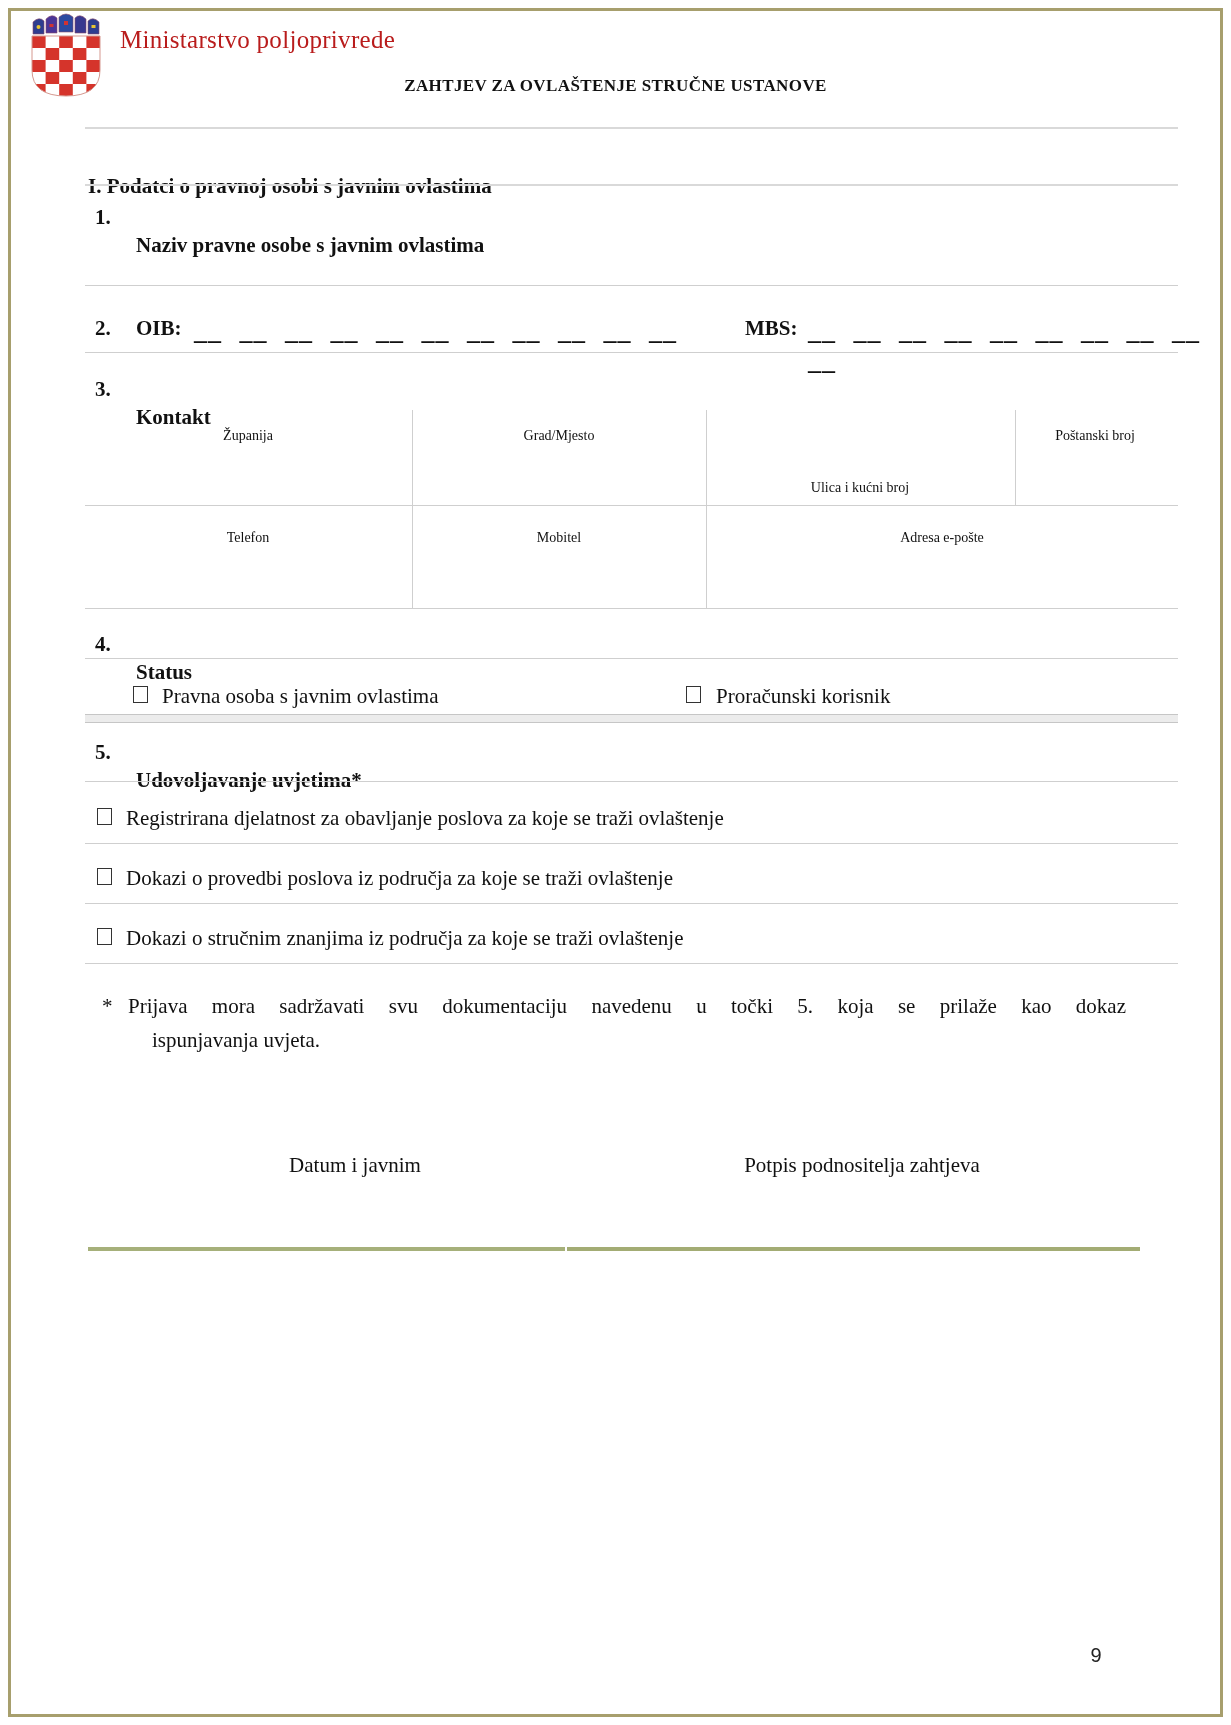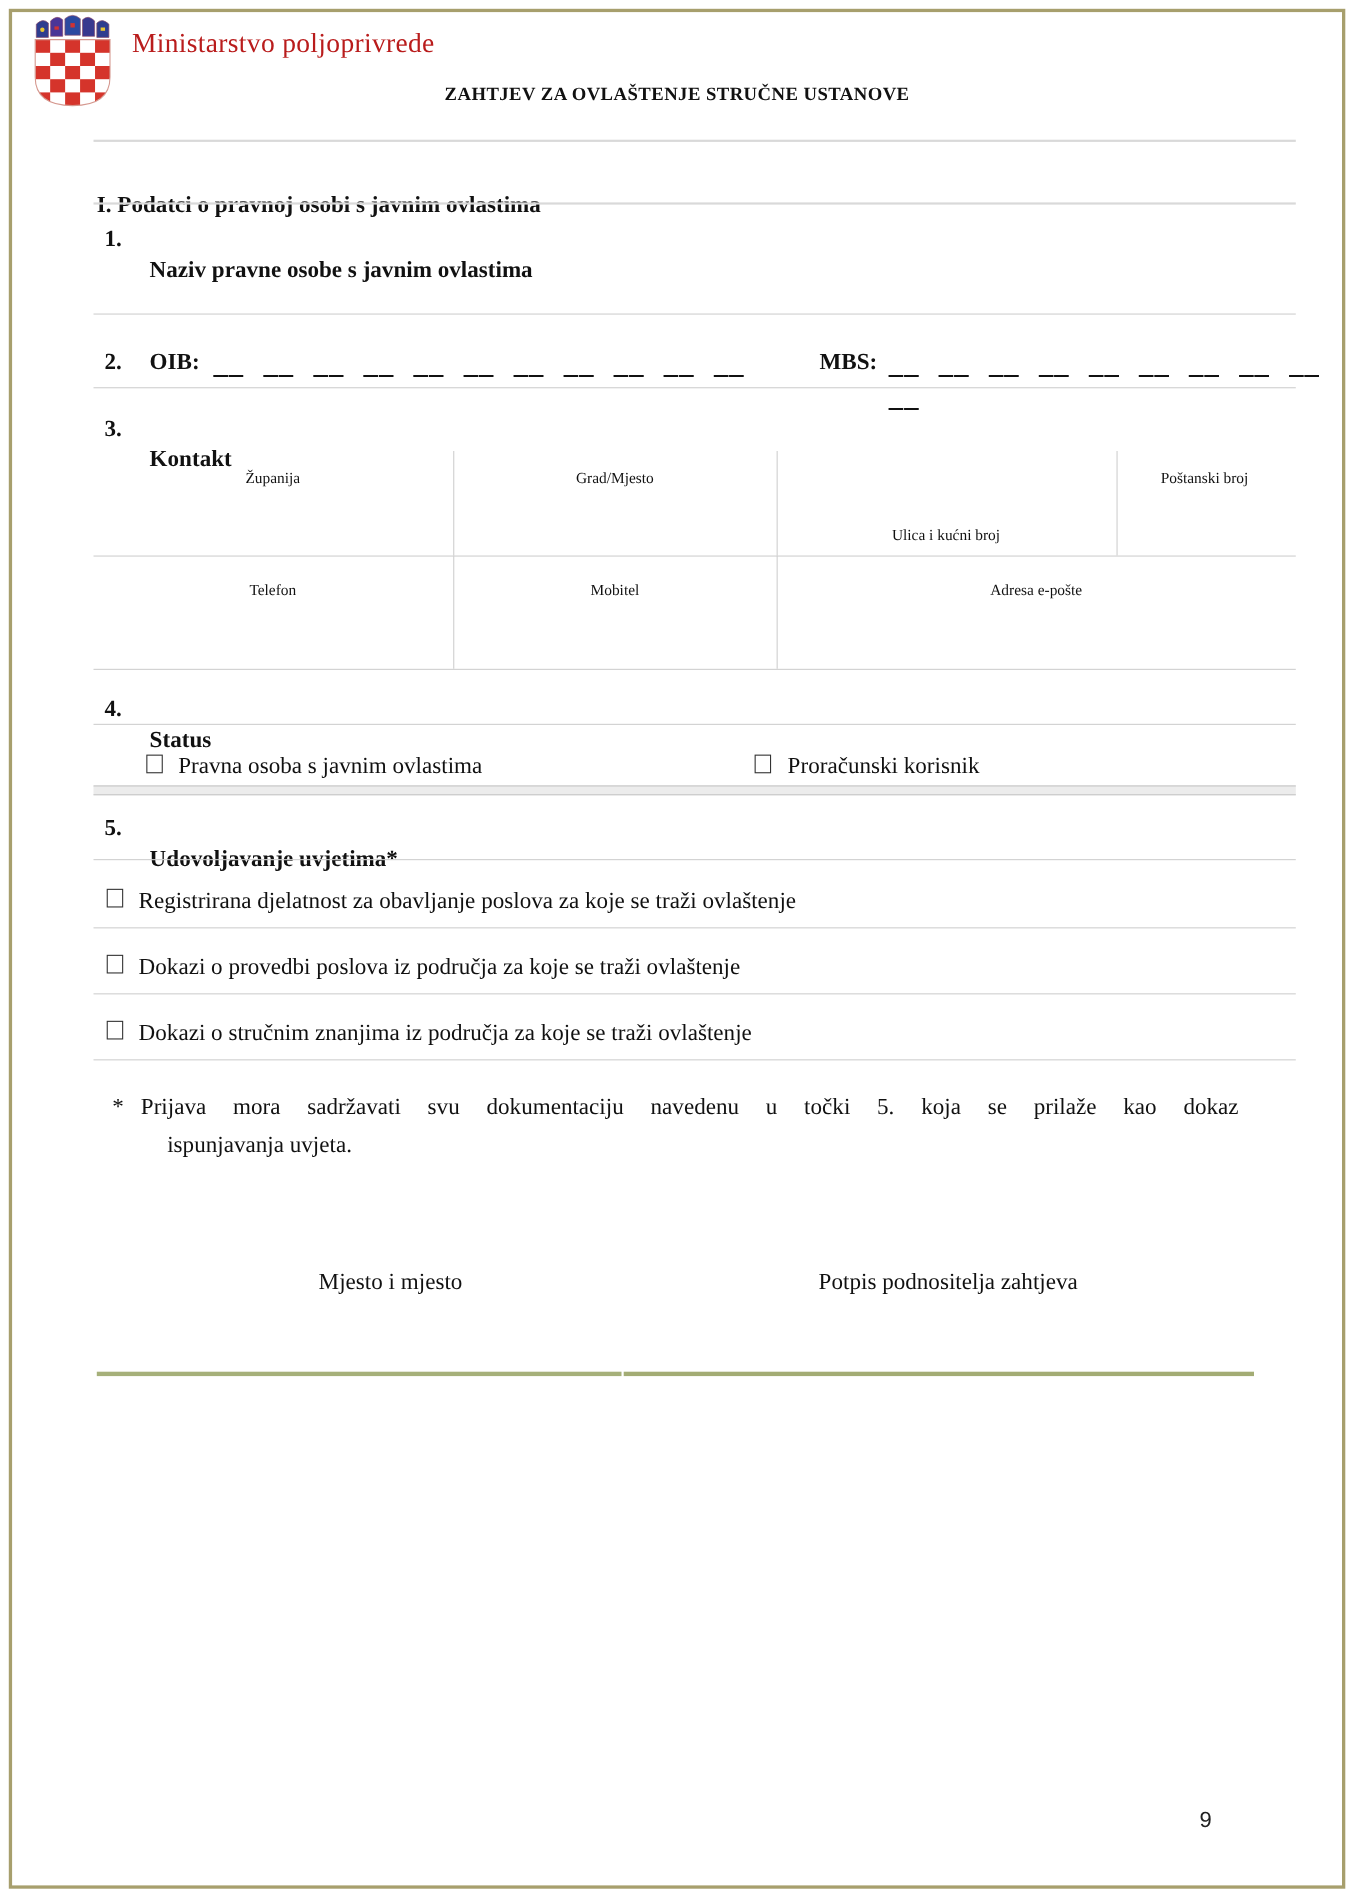--- a/index.html
+++ b/index.html
@@ -160,20 +160,20 @@
   <span class="abs opt-label" style="left:126px; top:866px;">Dokazi o provedbi poslova iz područja za koje se traži ovlaštenje</span>
   <div class="hr thin" style="top:903px;"></div>
   <span class="abs cb" style="left:97px; top:928px;"></span>
   <span class="abs opt-label" style="left:126px; top:926px;">Dokazi o stručnim znanjima iz područja za koje se traži ovlaštenje</span>
   <div class="hr thin" style="top:963px;"></div>
 
   <span class="abs body-text" style="left:102px; top:994px;">*</span>
   <div class="fn-line1">Prijava mora sadržavati svu dokumentaciju navedenu u točki 5. koja se prilaže kao dokaz</div>
   <div class="fn-line2">ispunjavanja uvjeta.</div>
 
-  <div class="sig-label" style="left:205px; width:300px;">Mjesto i mjesto</div>
+  <div class="sig-label" style="left:205px; width:300px;">Datum i javnim</div>
   <div class="sig-label" style="left:662px; width:400px;">Potpis podnositelja zahtjeva</div>
 
   <div class="olive" style="left:88px; width:477px;"></div>
   <div class="olive" style="left:567px; width:573px; background:#A3AC74;"></div>
 
   <div class="pagenum">9</div>
 </div>
 
 </body></html>

